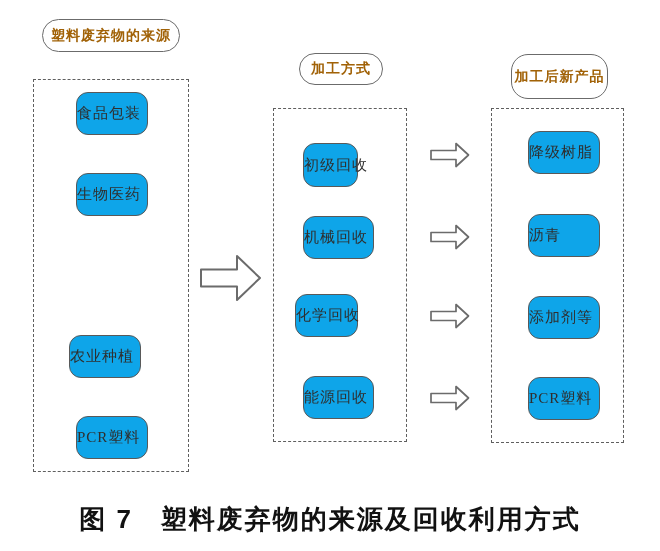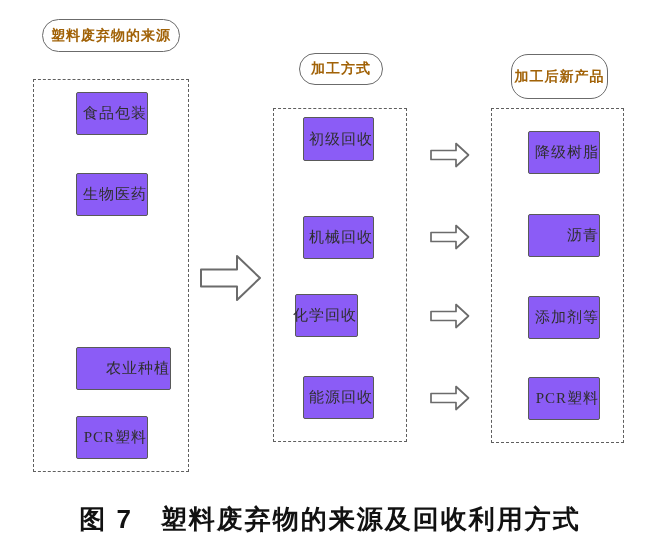--- a/index.html
+++ b/index.html
@@ -12,22 +12,22 @@
     border:1.6px solid #6b6b6b; border-radius:17px; background:#ffffff;
     display:flex; align-items:center; justify-content:center;
     font-weight:bold; font-size:14px; color:#a16207; letter-spacing:1px;
   }
   .dashed {
     position:absolute; box-sizing:border-box;
     border:1.6px dashed #5f5f5f; background:transparent;
   }
   .node {
     position:absolute; box-sizing:border-box;
-    background:#8b5cf6; border:1.8px solid #595959; border-radius:2px;
-    display:flex; align-items:center; justify-content:flex-end;
+    background:#0ea5e9; border:1.8px solid #595959; border-radius:12px;
+    display:flex; align-items:center; justify-content:flex-start;
     font-family:"Liberation Serif", serif; font-size:15px; color:#2f2f2f;
     letter-spacing:1px; white-space:nowrap;
   }
   .arrow { position:absolute; }
   .caption {
     position:absolute; left:0; right:0; top:502px; text-align:center;
     font-weight:bold; font-size:26px; color:#111111; letter-spacing:2px;
   }
 </style>
 </head>
@@ -38,36 +38,36 @@
   <div class="pill" style="left:42px; top:19px; width:138px; height:33px;">
     <span>塑料废弃物的来源</span>
   </div>
   <div class="dashed" style="left:33px; top:79px; width:156px; height:393px;"></div>
   <div class="node" style="left:76px; top:92px;  width:72px; height:43px;">
     <span>食品包装</span>
   </div>
   <div class="node" style="left:76px; top:173px; width:72px; height:43px;">
     <span>生物医药</span>
   </div>
-  <div class="node" style="left:76px; top:335px; width:95px; height:43px;margin-top:12px;">
+  <div class="node" style="left:69px; top:335px; width:72px; height:43px;">
     <span>农业种植</span>
   </div>
   <div class="node" style="left:76px; top:416px; width:72px; height:43px;">
     <span>PCR塑料</span>
   </div>
 
   <svg class="arrow" style="left:200px; top:254px;" width="62" height="48" viewBox="0 0 62 48">
     <polygon points="1,15.5 37,15.5 37,2 60,24 37,46 37,32.5 1,32.5" fill="#ffffff" stroke="#6b6b6b" stroke-width="2" stroke-linejoin="round"></polygon>
   </svg>
 
   <div class="pill" style="left:299px; top:53px; width:84px; height:32px;">
     <span>加工方式</span>
   </div>
   <div class="dashed" style="left:273px; top:108px; width:134px; height:334px;"></div>
-  <div class="node" style="left:303px; top:117px; width:71px; height:44px;">
+  <div class="node" style="left:303px; top:143px; width:55px; height:44px;">
     <span>初级回收</span>
   </div>
   <div class="node" style="left:303px; top:216px; width:71px; height:43px;">
     <span>机械回收</span>
   </div>
   <div class="node" style="left:295px; top:294px; width:63px; height:43px;">
     <span>化学回收</span>
   </div>
   <div class="node" style="left:303px; top:376px; width:71px; height:43px;">
     <span>能源回收</span>

